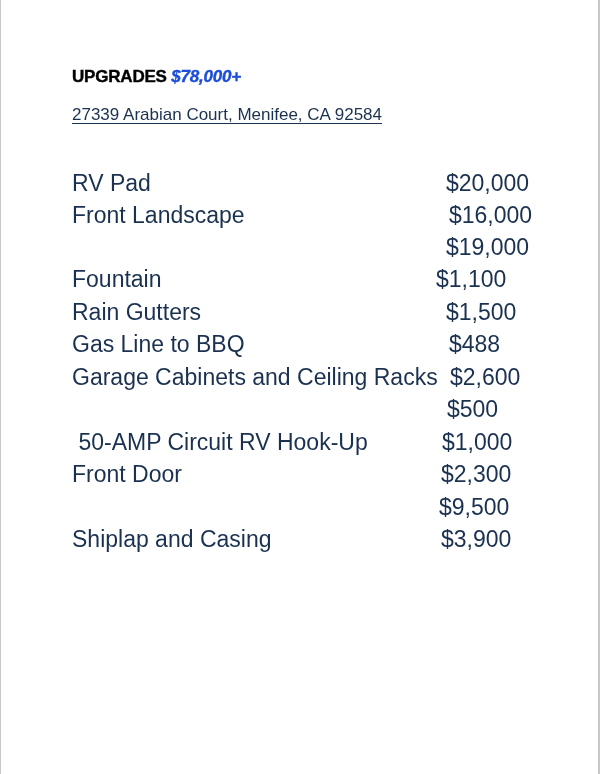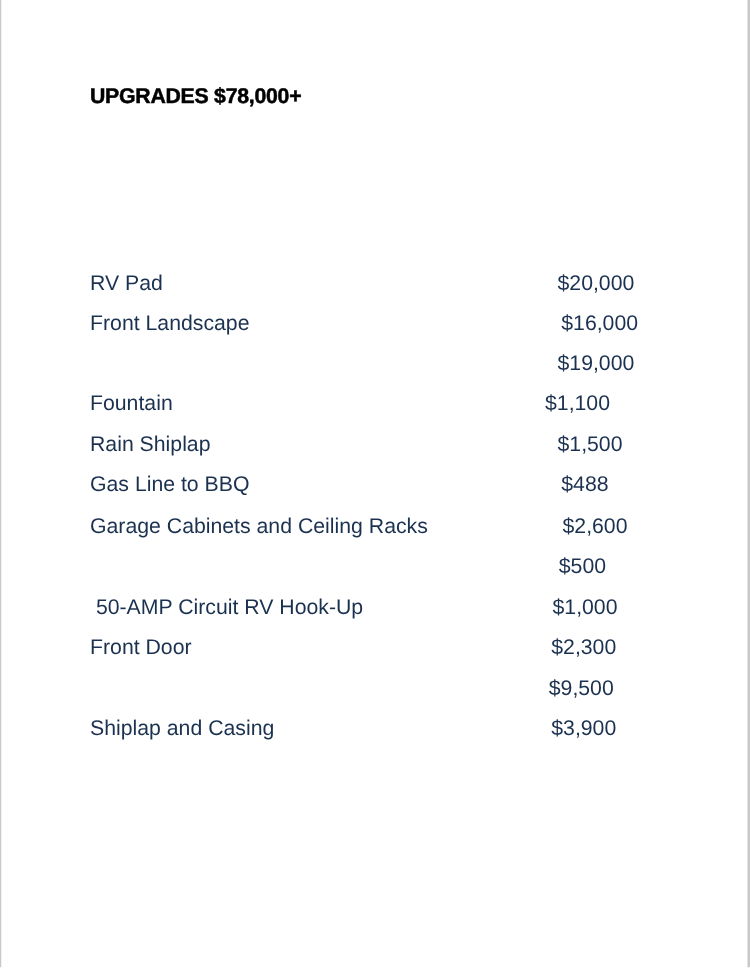--- a/index.html
+++ b/index.html
@@ -11,65 +11,66 @@
       border-left: 1px solid #c8c8c8;
       border-right: 2px solid #c8c8c8;
     }
     .heading {
       position: absolute; left: 71px; top: 67px;
       font-family: "Liberation Sans", sans-serif;
       font-weight: 900; font-size: 17px; letter-spacing: -0.2px;
       color: #000000; white-space: nowrap;
       -webkit-text-stroke: 0.4px currentColor;
     }
-    .heading .price { color: #000000; }
+    .heading .price { color: #1d4ed8; font-style: italic; }
     .address {
       position: absolute; left: 71px; top: 105px;
       font-family: "Liberation Sans", sans-serif;
       font-size: 17px; color: #1b3150;
       text-decoration: underline; text-underline-offset: 3px;
       white-space: nowrap;
     }
     .row {
       position: absolute; left: 0; width: 600px; height: 24px;
       font-family: "Liberation Sans", sans-serif;
-      font-size: 17px; color: #1b3150; margin-top: 47px;
+      font-size: 23px; color: #1b3150;
     }
     .row .label { position: absolute; left: 71px; top: 0; white-space: nowrap; }
     .row .amount { position: absolute; top: 0; white-space: nowrap; }
   </style>
 </head>
 <body>
 
 <div class="page">
 
   <div class="heading">
     <span>UPGRADES</span>
     <span class="price">$78,000+</span>
   </div>
 
+  <div class="address">27339 Arabian Court, Menifee, CA 92584</div>
 
   <div>
     <div class="row" style="top:170px">
       <span class="label">RV Pad</span>
       <span class="amount" style="left:445px">$20,000</span>
     </div>
     <div class="row" style="top:202px">
       <span class="label">Front Landscape</span>
       <span class="amount" style="left:448px">$16,000</span>
     </div>
     <div class="row" style="top:234px">
       <span class="amount" style="left:445px">$19,000</span>
     </div>
     <div class="row" style="top:266px">
       <span class="label">Fountain</span>
       <span class="amount" style="left:435px">$1,100</span>
     </div>
     <div class="row" style="top:299px">
-      <span class="label">Rain Shiplap</span>
+      <span class="label">Rain Gutters</span>
       <span class="amount" style="left:445px">$1,500</span>
     </div>
     <div class="row" style="top:331px">
       <span class="label">Gas Line to BBQ</span>
       <span class="amount" style="left:448px">$488</span>
     </div>
     <div class="row" style="top:364px">
       <span class="label">Garage Cabinets and Ceiling Racks</span>
       <span class="amount" style="left:449px">$2,600</span>
     </div>

